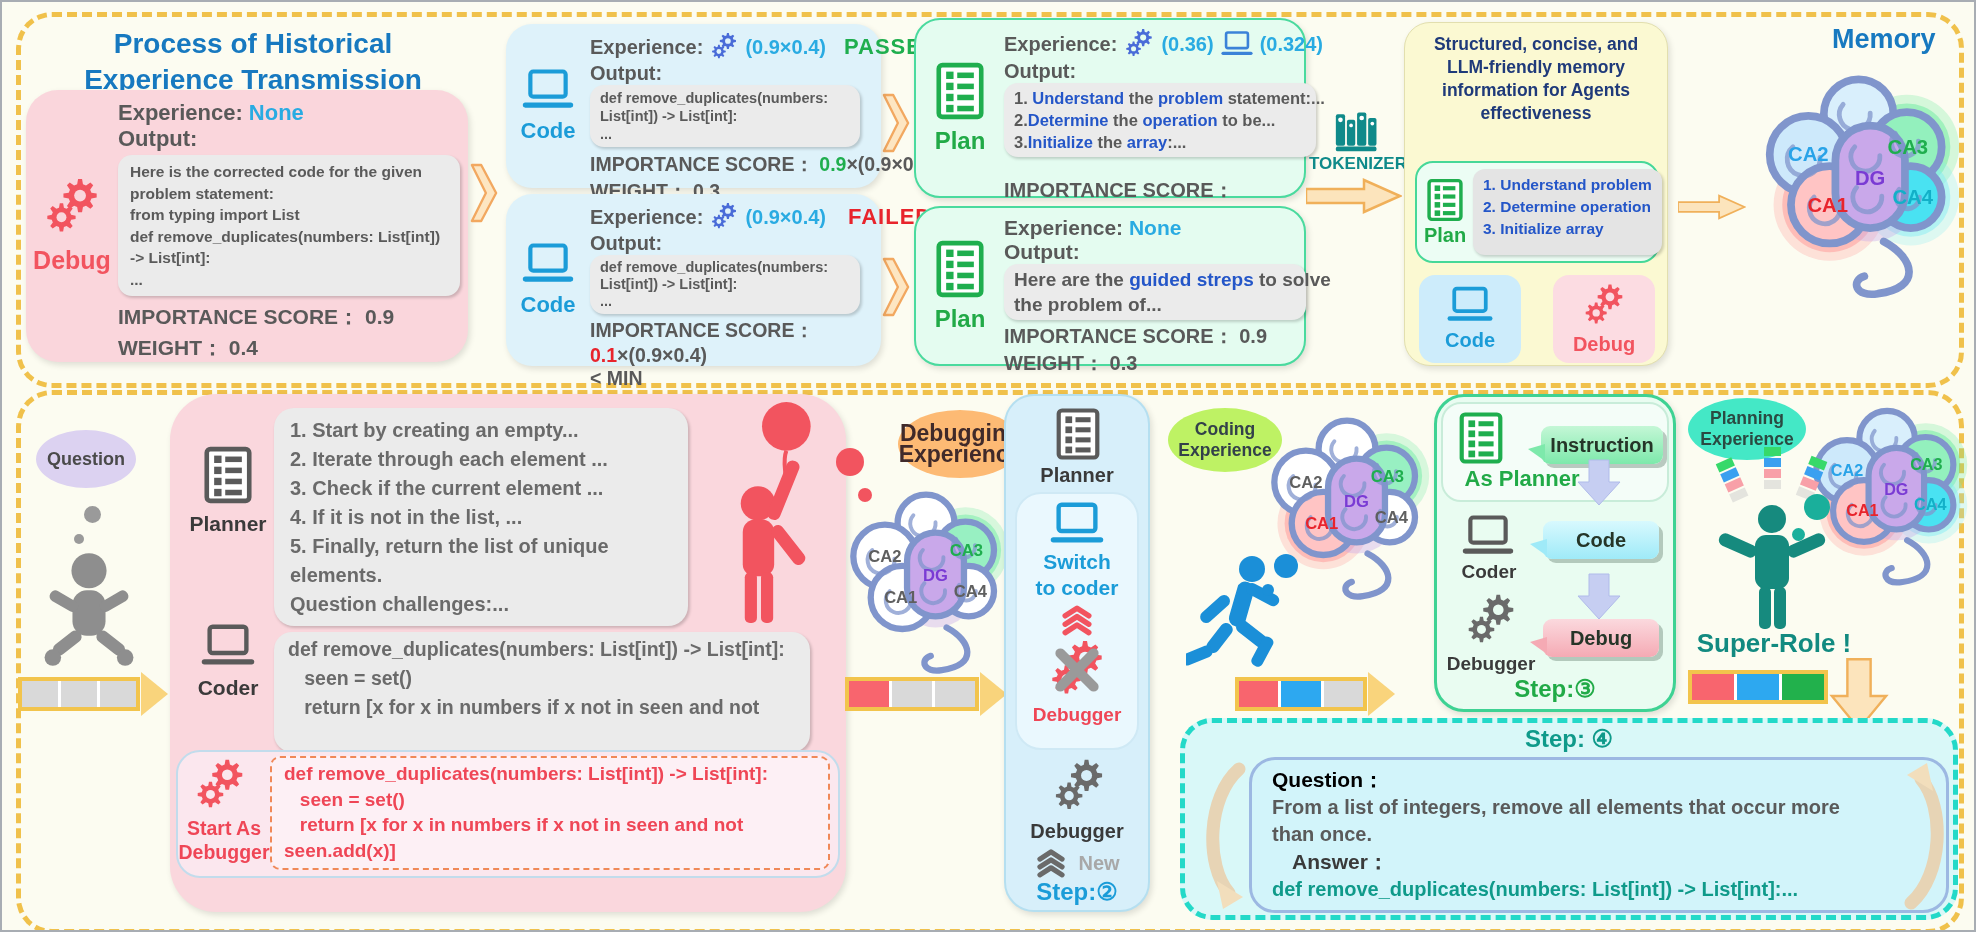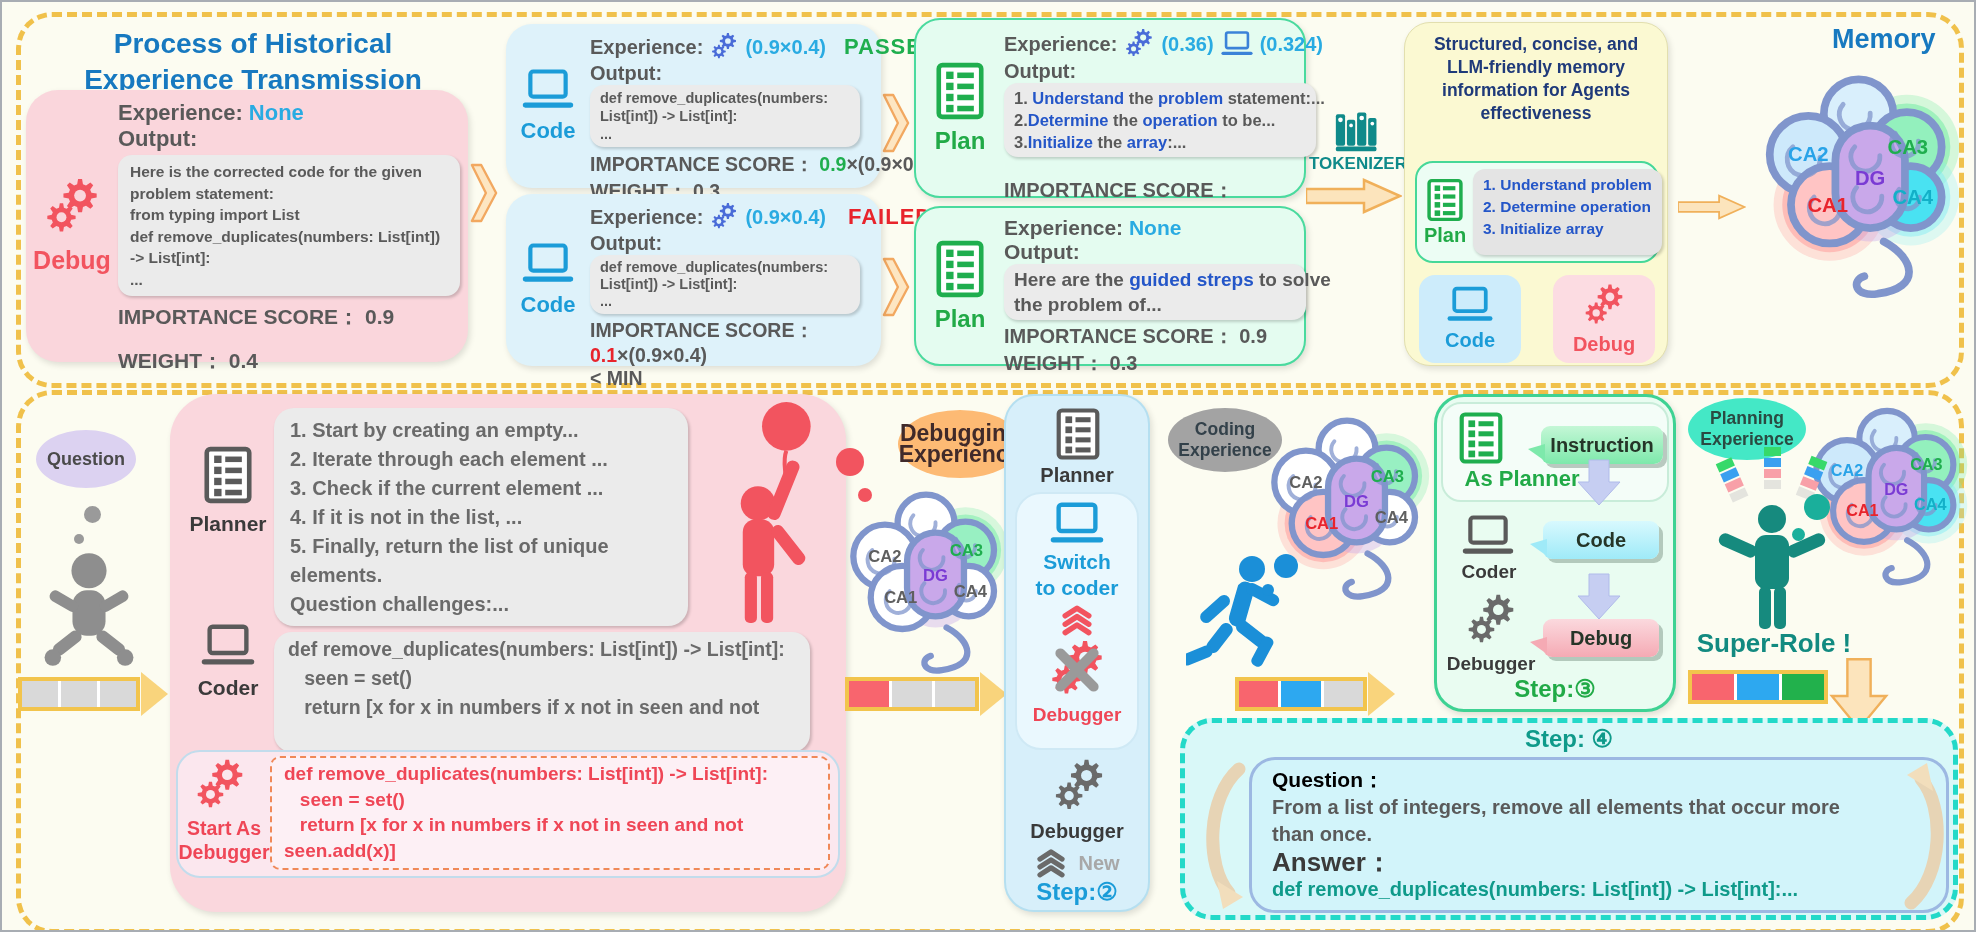--- a/index.html
+++ b/index.html
@@ -60,21 +60,21 @@
         <div style="font-size:22px;">Output:</div>
         <div class="gb" style="margin-top:3px;padding:6px 12px;font-size:15.5px;line-height:21.5px;width:318px;">
             <div class="ln">Here is the corrected code for the given</div>
             <div class="ln">problem statement:</div>
             <div class="ln">from typing import List</div>
             <div class="ln">def remove_duplicates(numbers: List[int])</div>
             <div class="ln">-&gt; List[int]:</div>
             <div class="ln">...</div>
           </div>
         <div style="font-size:21px;margin-top:7px;">IMPORTANCE SCORE： 0.9</div>
-        <div style="font-size:21px;margin-top:16px;">WEIGHT： 0.4</div>
+        <div style="font-size:21px;margin-top:3px;">WEIGHT： 0.4</div>
       </div>
     </div>
   </div>
 
   <span class="abs icon" style="left:468px;top:158px;width:28px;height:66px;">
     <svg viewBox="0 0 30 64" width="100%" height="100%">
         <path d="M2,2 H12 L28,32 12,62 H2 L17,32 Z" fill="#fde6c2" stroke="#f2a860" stroke-width="2.5" stroke-linejoin="round"></path>
       </svg>
   </span>
   <span class="abs icon" style="left:880px;top:88px;width:28px;height:66px;">
@@ -515,21 +515,21 @@
       <span class="icon" style="width:34px;height:30px;"><svg viewBox="0 0 40 38" width="100%" height="100%" fill="none" stroke="#6a6a6a" stroke-width="6.5" stroke-linecap="round" stroke-linejoin="round">
             <path d="M6 14 L20 5 34 14"></path>
             <path d="M6 24 L20 15 34 24"></path>
             <path d="M6 34 L20 25 34 34"></path>
           </svg></span>
       <span style="font-size:20px;color:#a8a8a8;">New</span>
     </div>
     <div class="steplabel" style="top:482px;font-size:24px;color:#1b9cd8;">Step:②</div>
   </div>
 
-  <div class="ellipse" style="left:1166px;top:406px;width:114px;height:64px;background:#a3a3a3;font-size:17.5px;line-height:21px;color:#33414a;">
+  <div class="ellipse" style="left:1166px;top:406px;width:114px;height:64px;background:#bef264;font-size:17.5px;line-height:21px;color:#33414a;">
       <div class="ln">Coding</div>
       <div class="ln">Experience</div>
     </div>
   <div class="abs" style="left:1266px;top:402px;width:162px;height:208px;"><svg viewBox="0 0 205 245" width="100%" height="100%">
         <circle cx="150" cy="82" r="54" fill="#66e8a0" opacity="0.25"></circle>
         <circle cx="150" cy="82" r="45" fill="#66e8a0" opacity="0.45"></circle>
         <circle cx="70" cy="142" r="58" fill="#ff9090" opacity="0.25"></circle>
         <circle cx="70" cy="142" r="49" fill="#ff9090" opacity="0.45"></circle>
         <rect x="60" y="48" width="104" height="132" rx="52" fill="#c9a8ea" opacity="0.38"></rect>
         <path d="M126,180 C158,197 166,228 120,234 C96,238 92,220 106,216" fill="none" stroke="#8095cc" stroke-width="8" stroke-linecap="round"></path>
@@ -707,21 +707,21 @@
         <path d="M42,8 C10,36 8,104 32,132" stroke="#e7d4b5" stroke-width="13" fill="none" stroke-linecap="round"></path>
         <path d="M20,120 L46,136 26,148 Z" fill="#f2debc"></path>
       </svg>
     </span>
     <div class="abs" style="left:64px;top:34px;width:700px;height:156px;background:#d2f4fa;border:3px solid #9cb8e2;border-radius:26px;box-sizing:border-box;padding:6px 20px;">
       <div style="font-size:21px;line-height:28px;color:#000000;">Question：</div>
       <div style="font-size:20px;line-height:27px;color:#5a5a5a;">
           <div class="ln">From a list of integers, remove all elements that occur more</div>
           <div class="ln">than once.</div>
         </div>
-      <div style="font-size:26px;line-height:28px;color:#3a3a3a;">Answer：</div>
+      <div style="font-size:21px;line-height:28px;color:#3a3a3a;margin-left:20px;">Answer：</div>
       <div style="font-size:20px;line-height:27px;color:#0f9a8a;">def remove_duplicates(numbers: List[int]) -&gt; List[int]:...</div>
     </div>
     <span class="icon abs" style="right:0px;top:38px;width:50px;height:150px;">
       <svg viewBox="0 0 50 150" width="100%" height="100%">
         <path d="M8,142 C40,114 42,46 18,18" stroke="#e7d4b5" stroke-width="13" fill="none" stroke-linecap="round"></path>
         <path d="M30,30 L4,14 24,2 Z" fill="#f2debc"></path>
       </svg>
     </span>
   </div>
 

